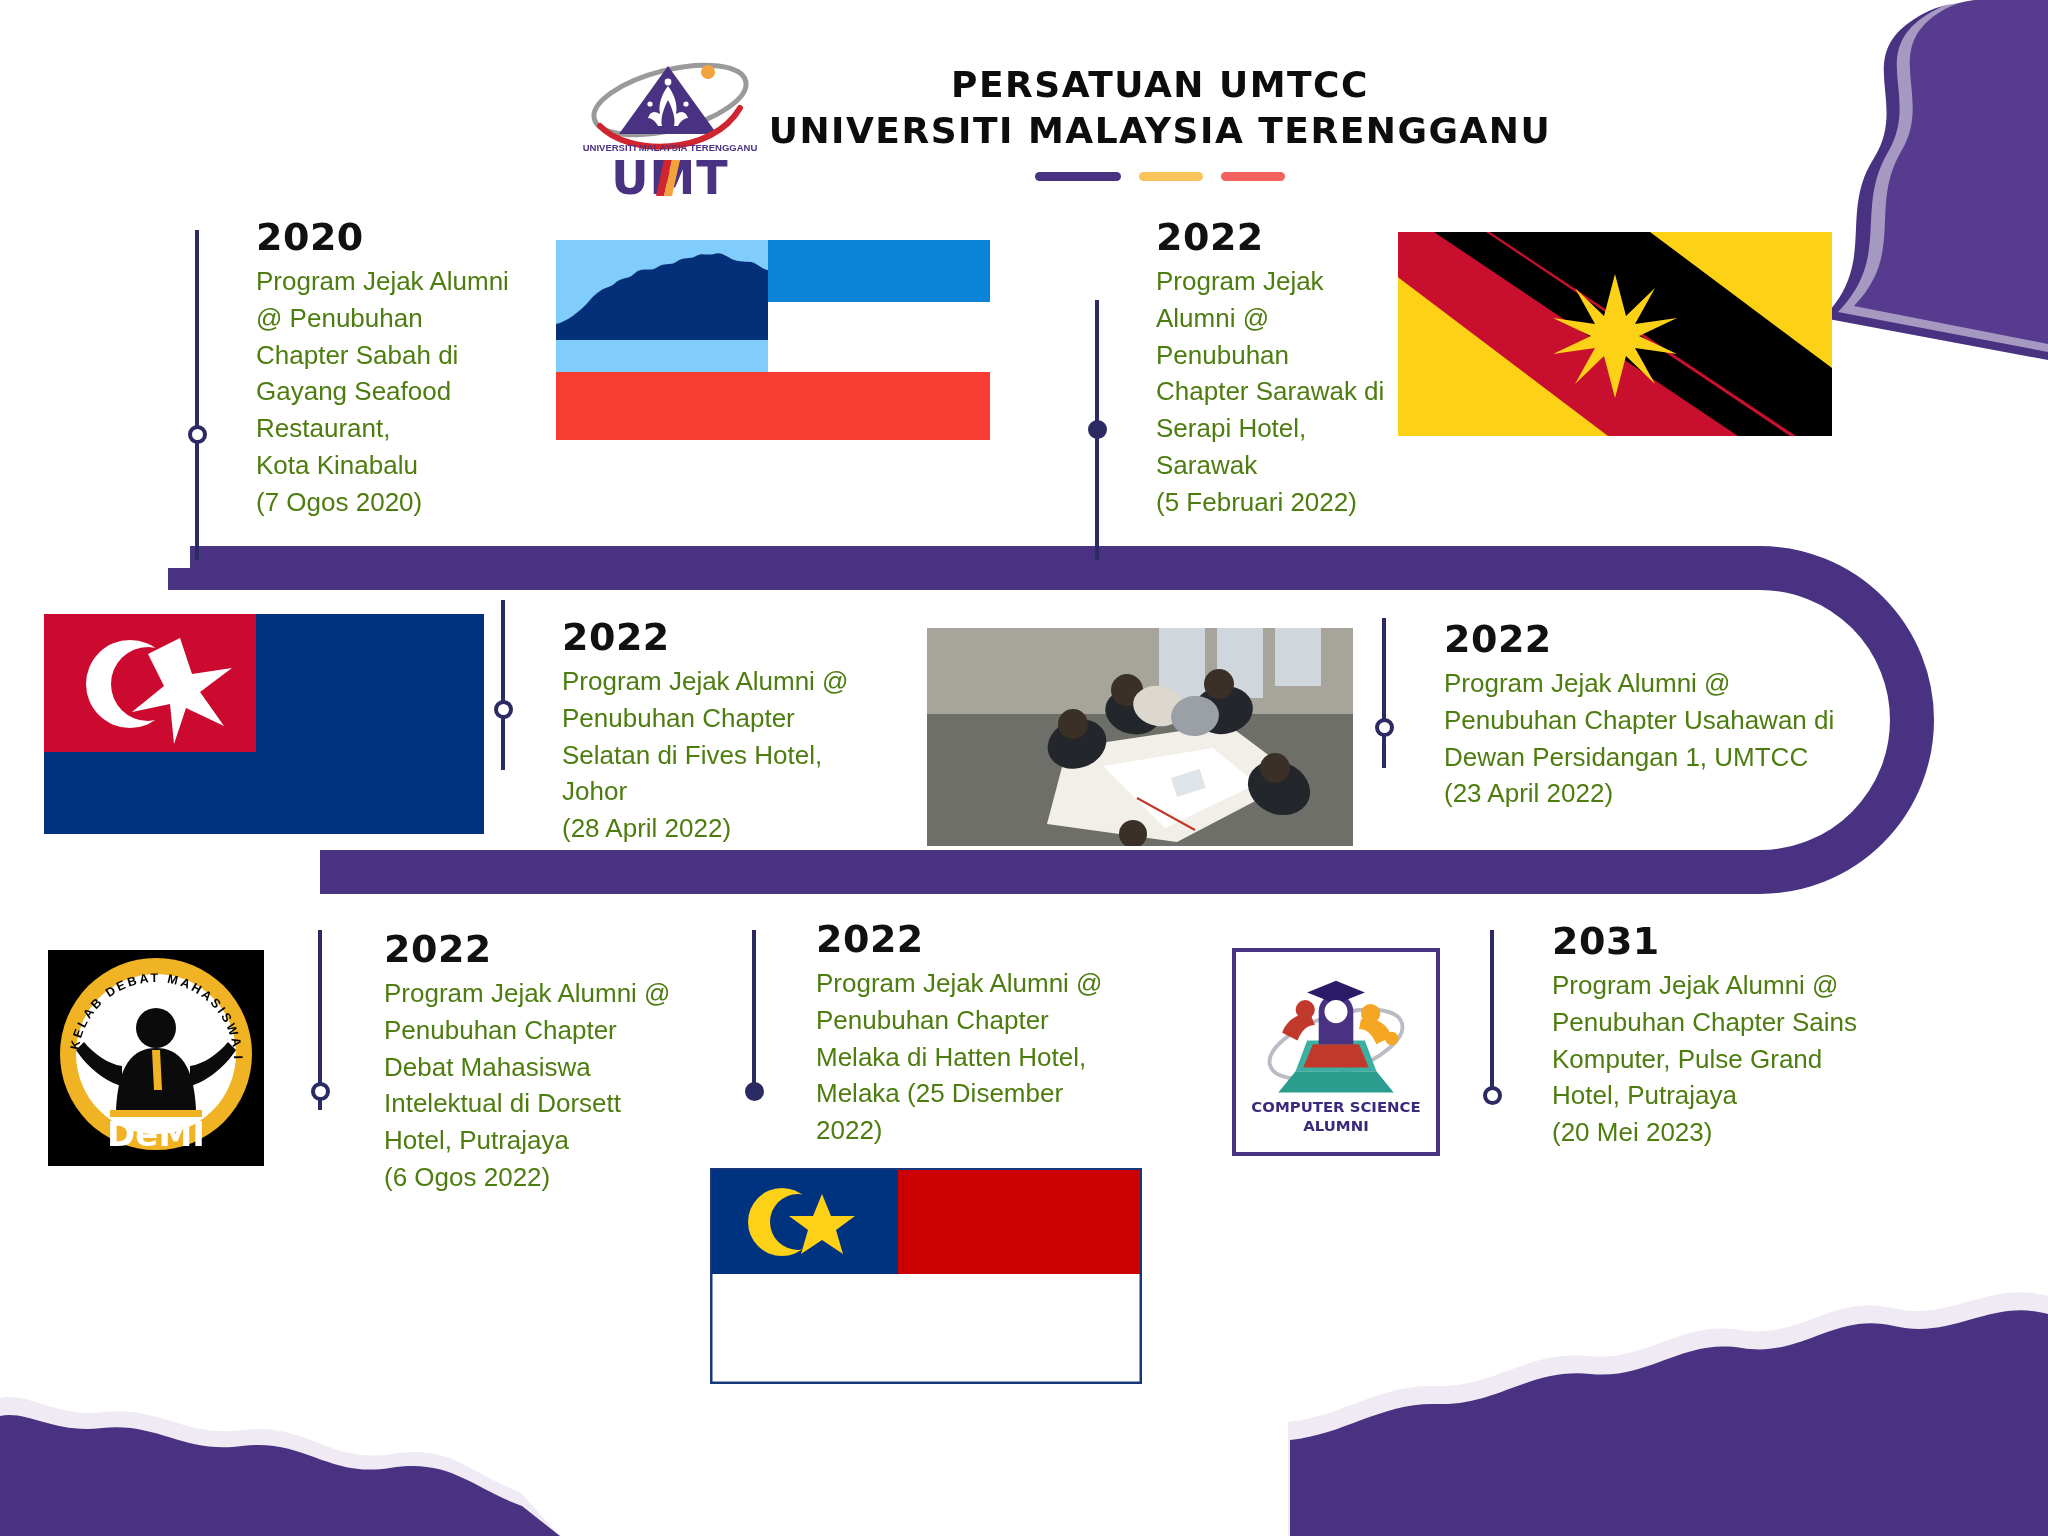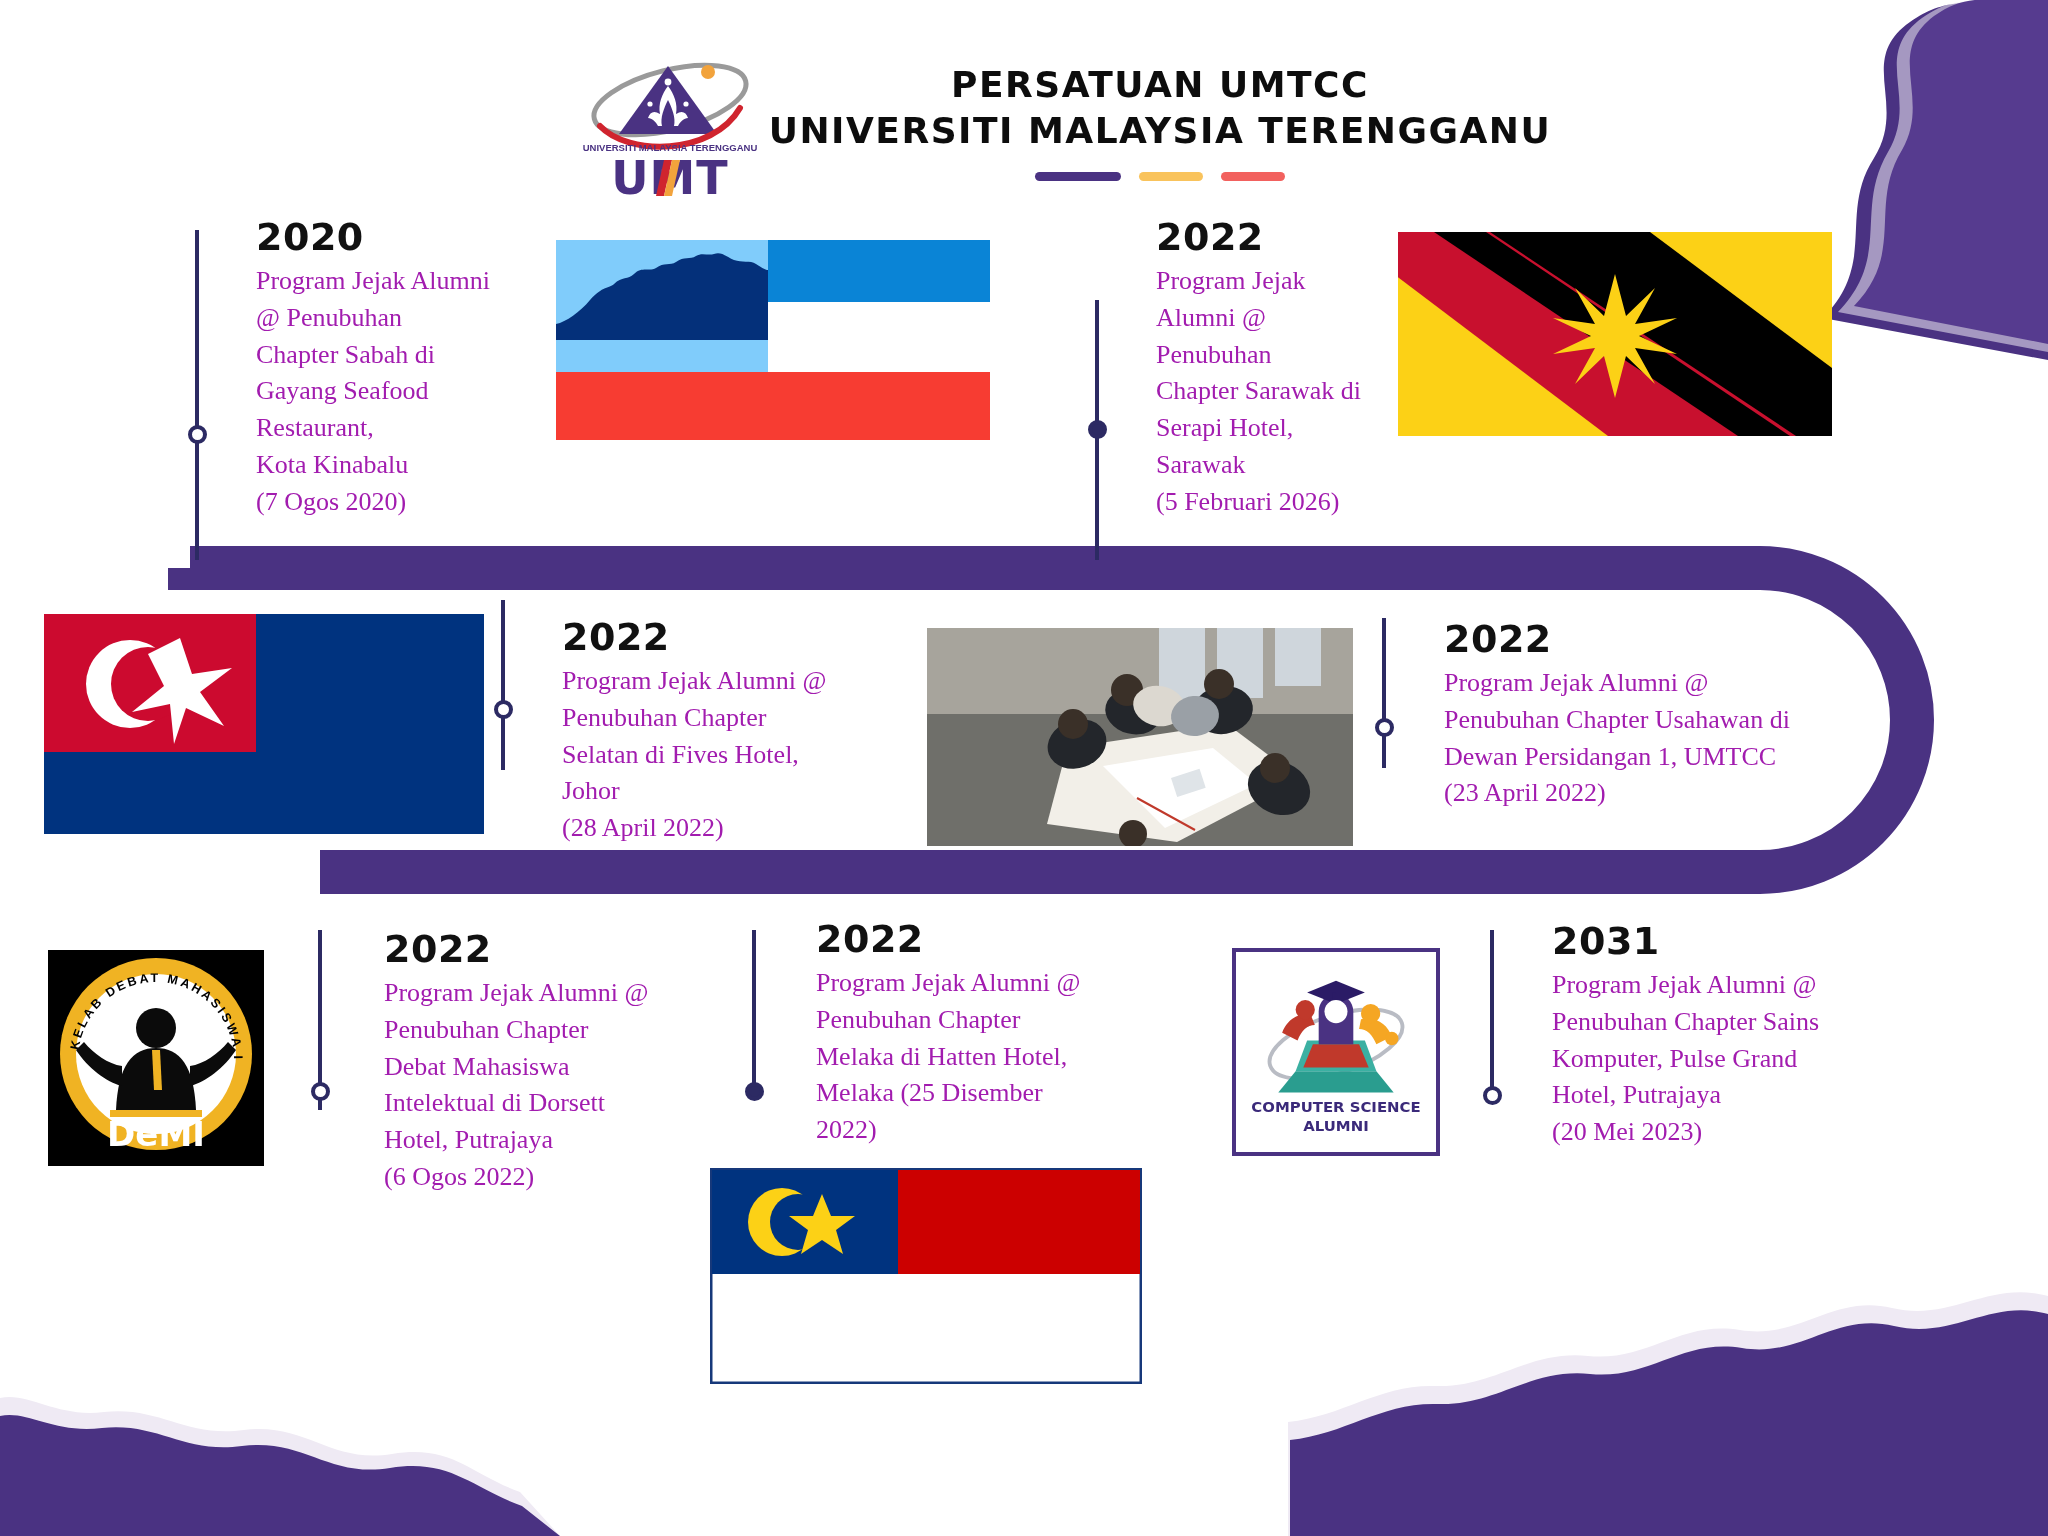--- a/index.html
+++ b/index.html
@@ -45,24 +45,24 @@
   .entry .year{
     font-family:"DejaVu Sans", sans-serif;
     font-weight:700;
     font-size:38px;
     color:#111;
     line-height:1.02;
     margin-bottom:6px;
     letter-spacing:0.5px;
   }
   .entry .body{
-    font-family:Liberation Serif, serif;
+    font-family:Liberation Sans, sans-serif;
     font-weight:400;
     font-size:26px;
-    color:#a21caf;
+    color:#4d7c0f;
     line-height:1.42;
     white-space:pre-line;
   }
 
   
   .stem{position:absolute;background:#2c2a63;width:4px;}
   .dot{
     position:absolute;width:19px;height:19px;border-radius:50%;
     background:#ffffff;border:4px solid #2c2a63;box-sizing:border-box;
   }
@@ -166,21 +166,21 @@
   <div class="stem" style="left:1095px;top:300px;height:260px;"></div>
   <div class="dot solid" style="left:1088px;top:420px;"></div>
   <div class="entry" style="left:1112px;top:218px;width:270px;">
     <div class="year">2022</div>
     <div class="body">Program Jejak
 Alumni @
 Penubuhan
 Chapter Sarawak di
 Serapi Hotel,
 Sarawak
-(5 Februari 2026)</div>
+(5 Februari 2022)</div>
   </div>
 
   <div class="media" style="left:1398px;top:232px;width:434px;height:204px;">
     <svg viewBox="0 0 434 204" width="434" height="204">
       <rect x="0" y="0" width="434" height="204" fill="#fcd116"></rect>
       <polygon points="0,0 160,0 434,204 270,204" fill="#c8102e" transform="translate(0,0)"></polygon>
       <polygon points="0,0 434,204 434,204 0,0" fill="none"></polygon>
       <polygon points="92,0 252,0 434,136 434,204 398,204" fill="#000000"></polygon>
       <polygon points="0,0 92,0 398,204 270,204" fill="#000000" opacity="0"></polygon>
       <polygon points="0,0 88,0 392,204 262,204" fill="#000000"></polygon>

